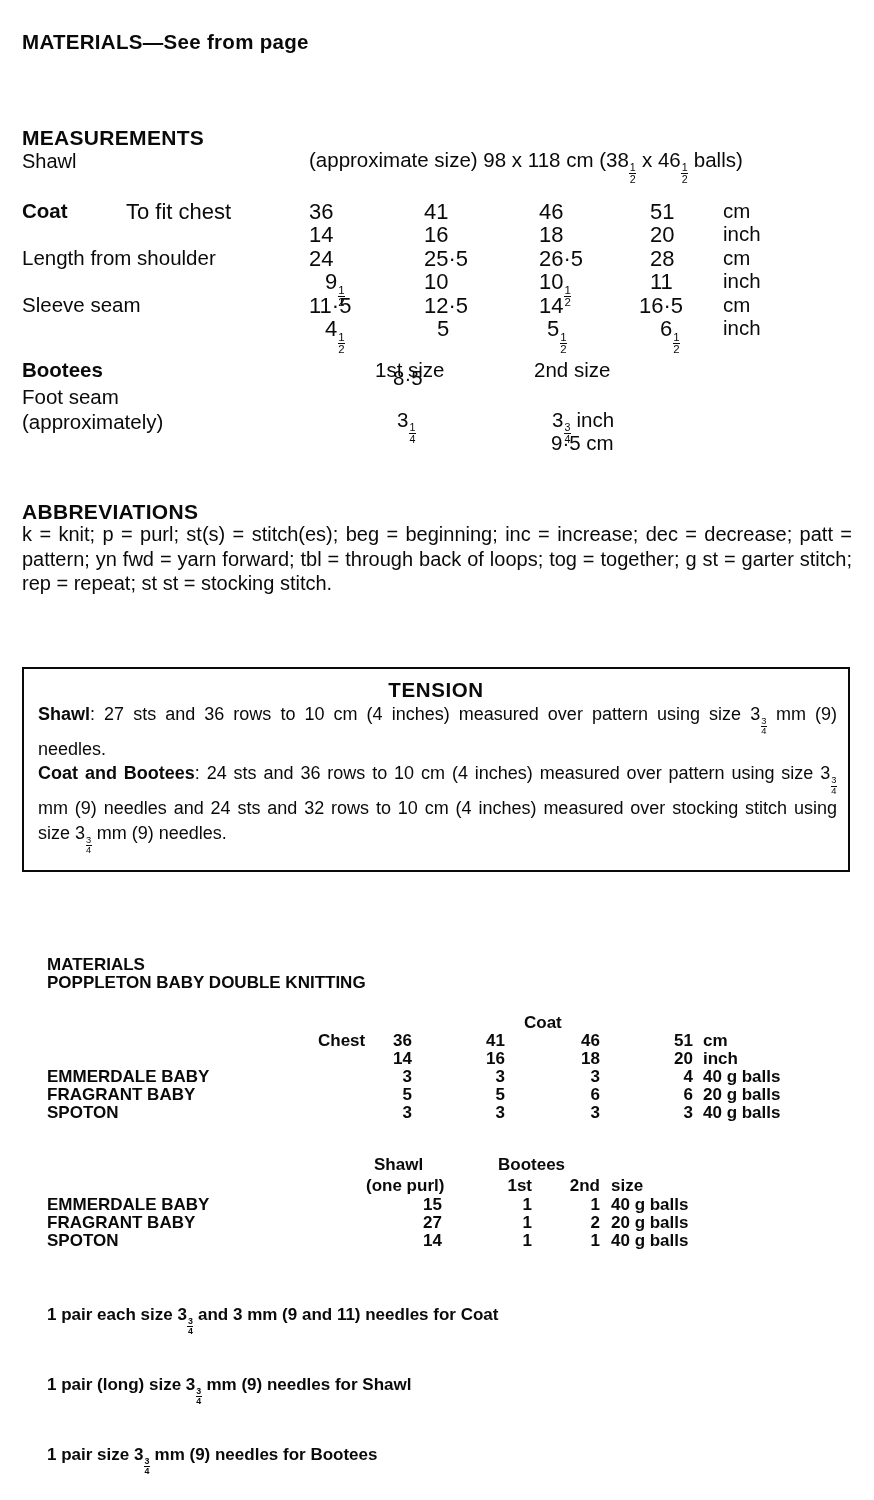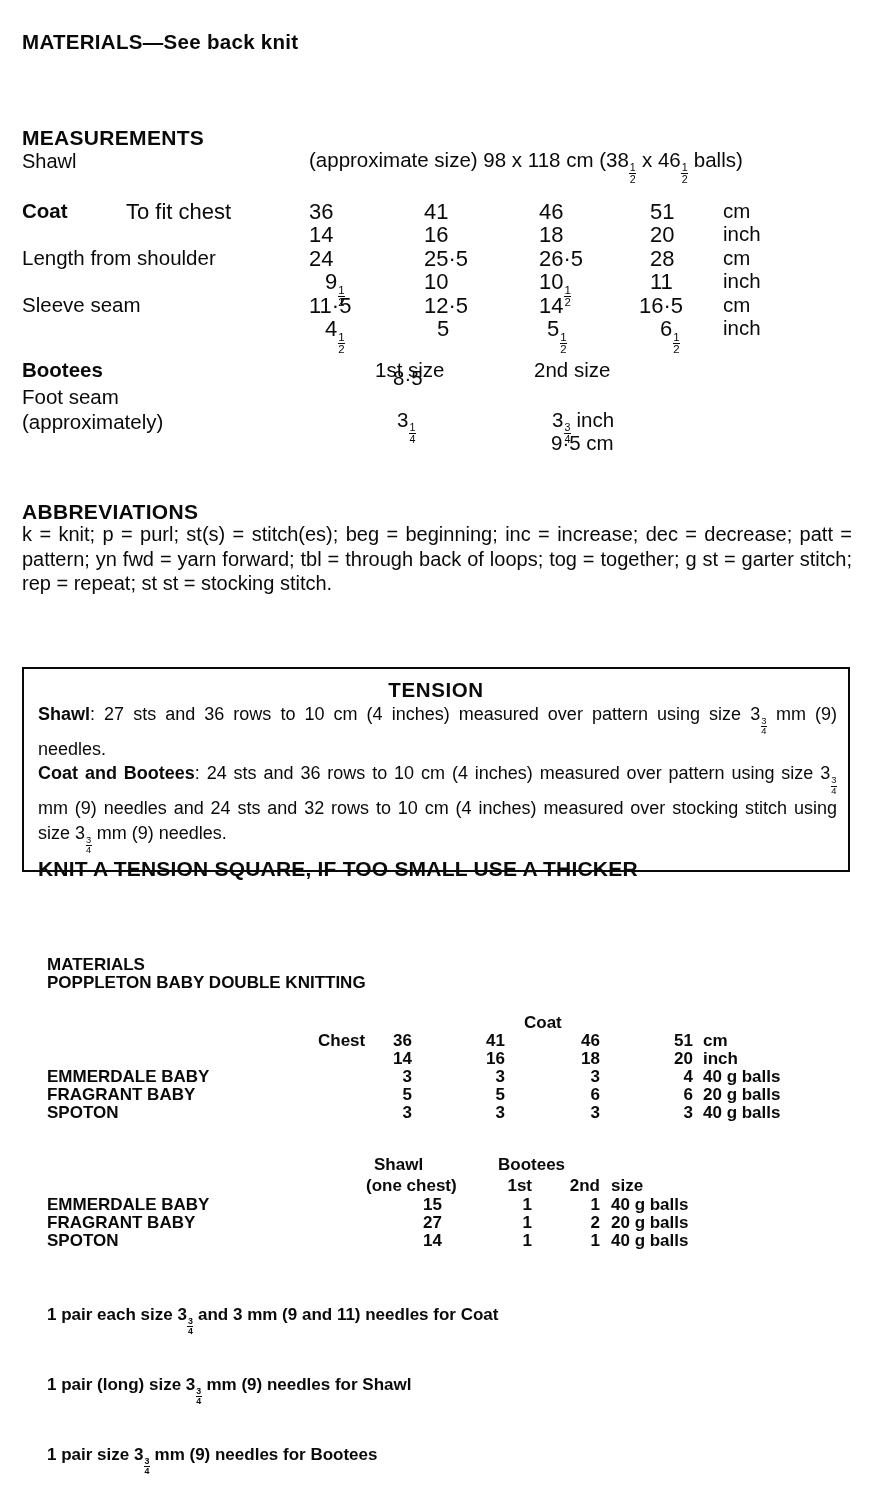--- a/index.html
+++ b/index.html
@@ -157,21 +157,21 @@
     line-height: 19.6px;
     white-space: pre;
   }
   #needles div { white-space: pre; }
 </style>
 </head>
 <body>
 
 <div class="page">
 
-  <div class="abs hdg" id="materials-top">MATERIALS—See back knit</div>
+  <div class="abs hdg" id="materials-top">MATERIALS—See from page</div>
 
   <div class="abs hdg" id="measurements-heading">MEASUREMENTS</div>
 
   <div class="abs" id="shawl-label">Shawl</div>
 
   <div class="abs" id="shawl-size"><span>(approximate size) 98 x 118 cm (38</span><span class="frac"><span class="num">1</span><span class="den">2</span></span><span> x 46</span><span class="frac"><span class="num">1</span><span class="den">2</span></span><span> balls)</span></div>
 
   <div class="abs mlabel bold" style="top:199px;">Coat</div>
   <div class="abs mcol" style="left:126px; top:199px;">To fit chest</div>
   <div class="abs mlabel" style="top:246px;">Length from shoulder</div>
@@ -239,21 +239,20 @@
 
     <div class="tpara"><span class="bold">Coat and Bootees</span><span>: 24 sts and 36 rows to 10 cm (4 inches) measured over pattern using size 3</span><span class="frac">
           <span class="num">3</span>
           <span class="den">4</span>
         </span><span> mm (9) needles and 24 sts and 32 rows to 10 cm (4 inches) measured over stocking stitch using size 3</span><span class="frac">
           <span class="num">3</span>
           <span class="den">4</span>
         </span><span> mm (9) needles.</span></div>
 
     <div id="tension-caps">
-      <div style="display:flex; justify-content:space-between;">KNIT A TENSION SQUARE, IF TOO SMALL USE A THICKER</div>
     </div>
   </div>
 
   <div class="abs bold" id="mat2-heading">MATERIALS</div>
   <div class="abs bold" id="mat2-yarn">POPPLETON BABY DOUBLE KNITTING</div>
 
   <div class="abs b" id="coat-header">Coat</div>
   <div class="abs b" id="chest-label">Chest</div>
 
   <div class="abs b rcol coat-c1" style="top:1031px;">36</div>
@@ -285,21 +284,21 @@
   <div class="abs b bname" style="top:1103px;">SPOTON</div>
   <div class="abs b rcol coat-c1" style="top:1103px;">3</div>
   <div class="abs b rcol coat-c2" style="top:1103px;">3</div>
   <div class="abs b rcol coat-c3" style="top:1103px;">3</div>
   <div class="abs b rcol coat-c4" style="top:1103px;">3</div>
   <div class="abs b coat-unit" style="top:1103px;">40 g balls</div>
 
   <div class="abs b" id="shawl-header">Shawl</div>
   <div class="abs b" id="bootees-header">Bootees</div>
 
-  <div class="abs b" id="onesize-label">(one chest)</div>
+  <div class="abs b" id="onesize-label">(one purl)</div>
   <div class="abs b scol sh-c2" style="top:1176px;">1st</div>
   <div class="abs b scol sh-c3" style="top:1176px;">2nd</div>
   <div class="abs b sh-unit" style="top:1176px;">size</div>
 
   <div class="abs b bname" style="top:1195px;">EMMERDALE BABY</div>
   <div class="abs b scol sh-c1" style="top:1195px;">15</div>
   <div class="abs b scol sh-c2" style="top:1195px;">1</div>
   <div class="abs b scol sh-c3" style="top:1195px;">1</div>
   <div class="abs b sh-unit" style="top:1195px;">40 g balls</div>
 

